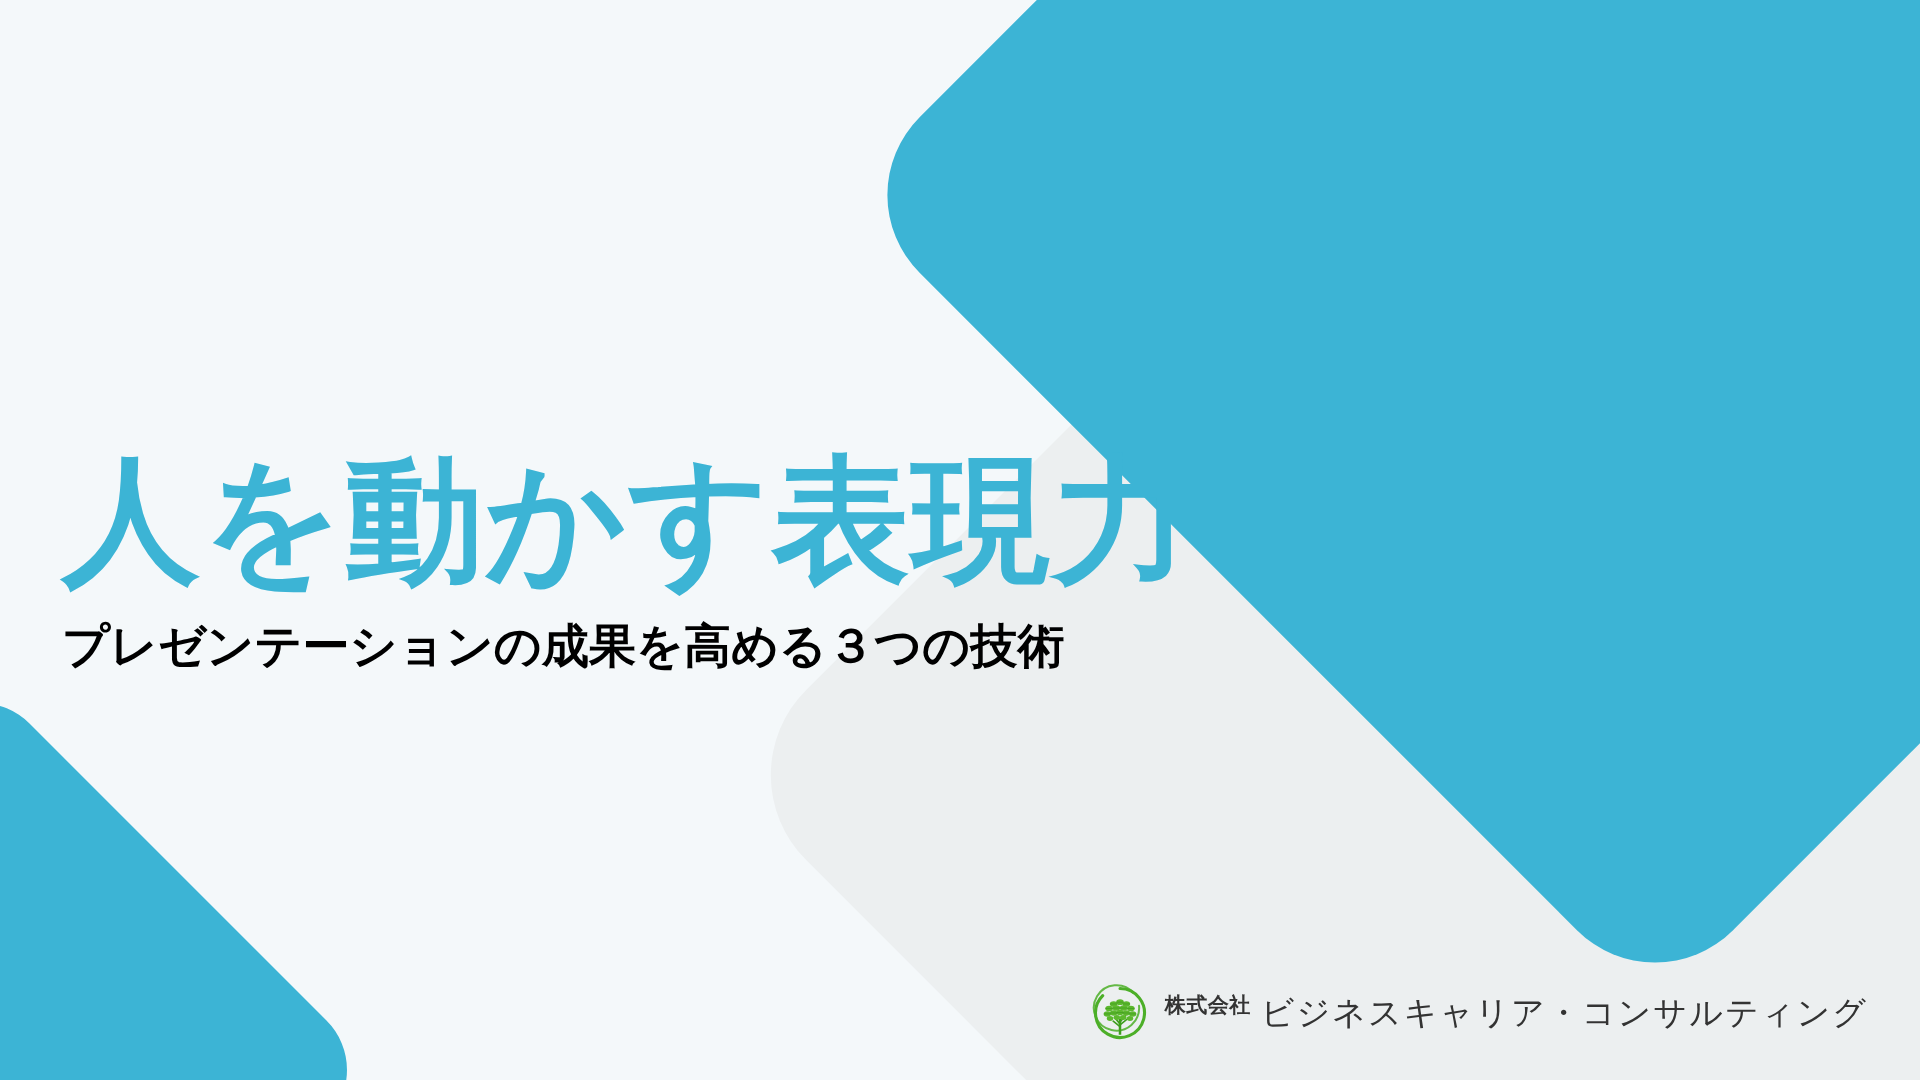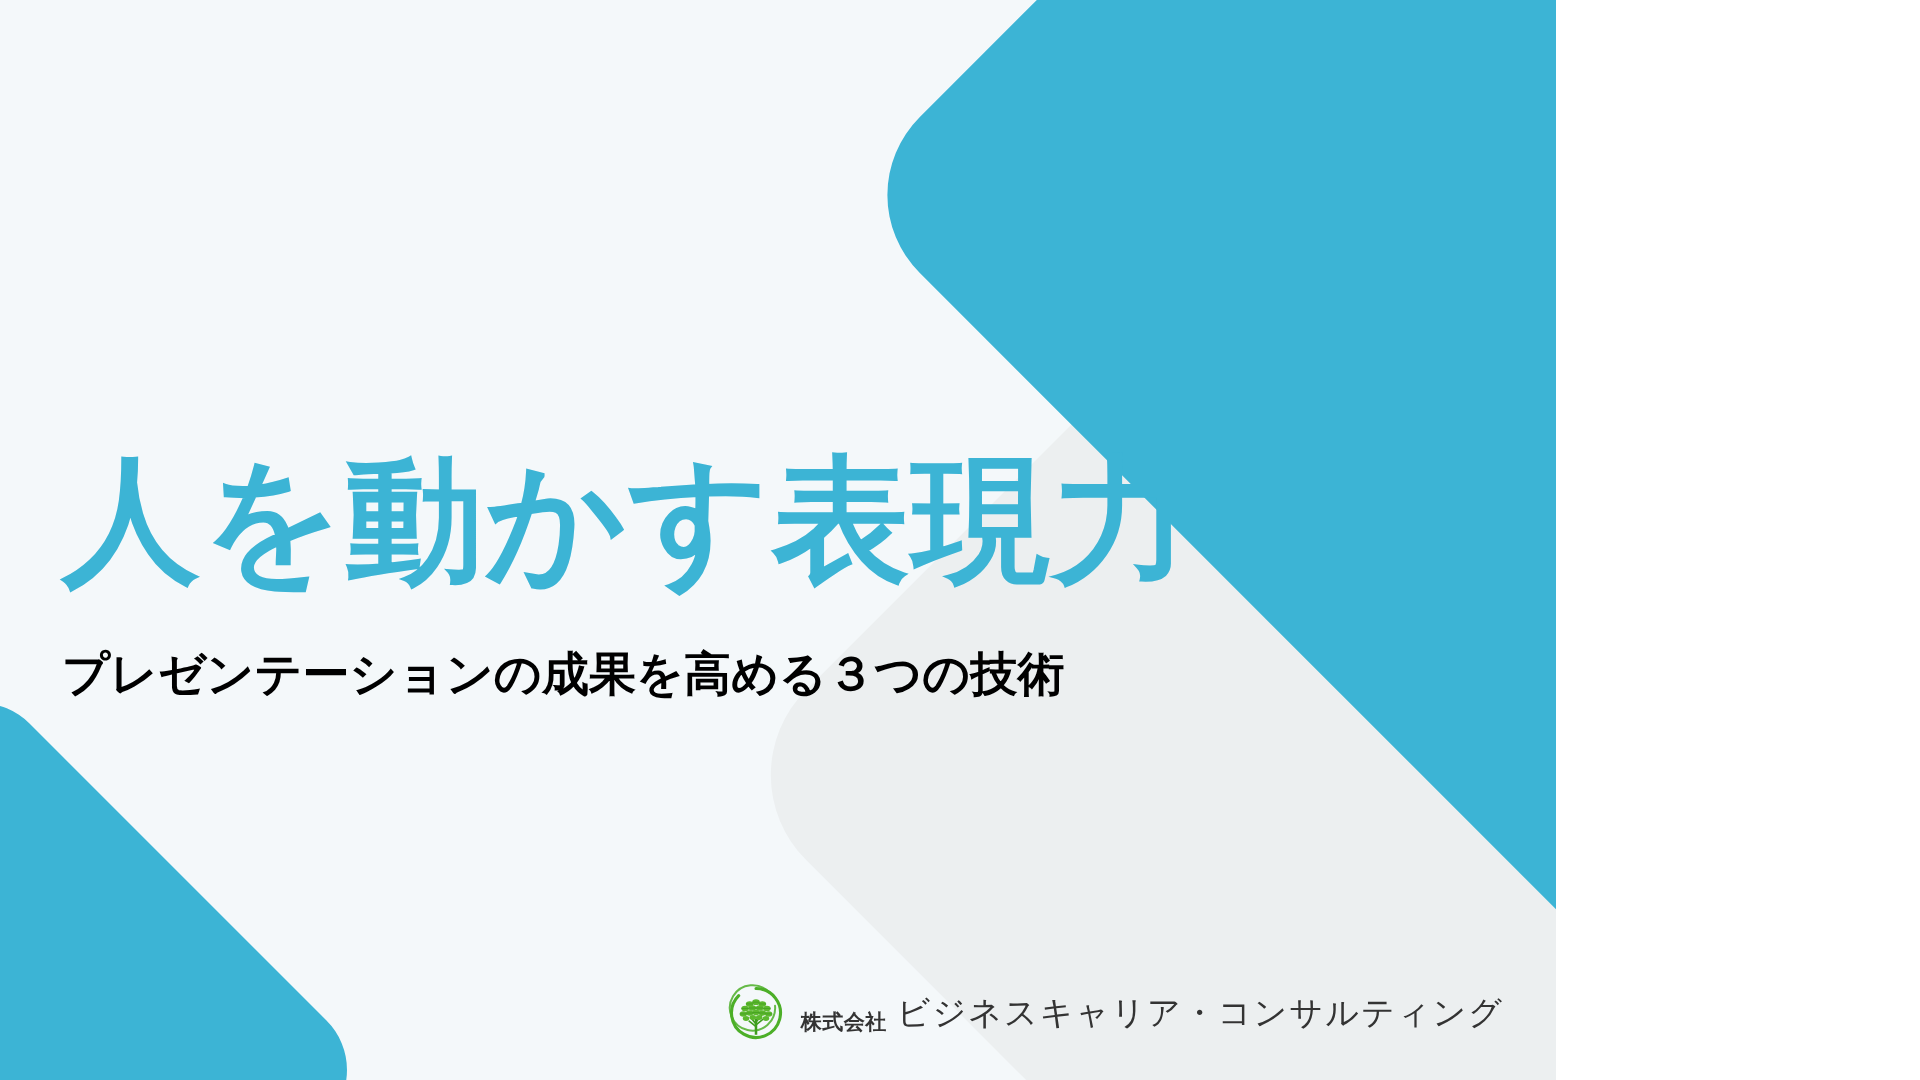--- a/index.html
+++ b/index.html
@@ -2,21 +2,21 @@
 <html><head>
 <meta charset="utf-8">
 <style>
   html, body {
     margin: 0;
     padding: 0;
     background: #ffffff;
   }
   #slide {
     position: relative;
-    width: 1556px;
+    width: 1920px;
     height: 1080px;
     overflow: hidden;
     background: #F4F8FA;
     font-family: "Liberation Sans", "DejaVu Sans", sans-serif;
   }
 
   
   .shape {
     position: absolute;
     pointer-events: none;
@@ -68,21 +68,21 @@
   .slide-title {
     font-size: 138px;
     line-height: 1.05;
     font-weight: 700;
     color: #3CB4D5;
     letter-spacing: 2px;
     margin: 0;
     white-space: nowrap;
   }
   .slide-subtitle {
-    margin: 50px 0 0 0;
+    margin: 22px 0 0 0;
     font-size: 47px;
     font-weight: 700;
     color: #000000;
     letter-spacing: 0px;
     white-space: nowrap;
   }
 
   
   .logo-bar {
     position: absolute;
@@ -94,21 +94,21 @@
     z-index: 6;
   }
   .logo-mark {
     width: 58px;
     height: 58px;
     flex: 0 0 auto;
     display: block;
   }
   .logo-text {
     display: flex;
-    align-items: flex-end;
+    align-items: flex-start;
     gap: 10px;
     white-space: nowrap;
   }
   .logo-kabushiki {
     font-size: 21px;
     font-weight: 700;
     color: #333333;
     letter-spacing: 0.5px;
   }
   .logo-name {

